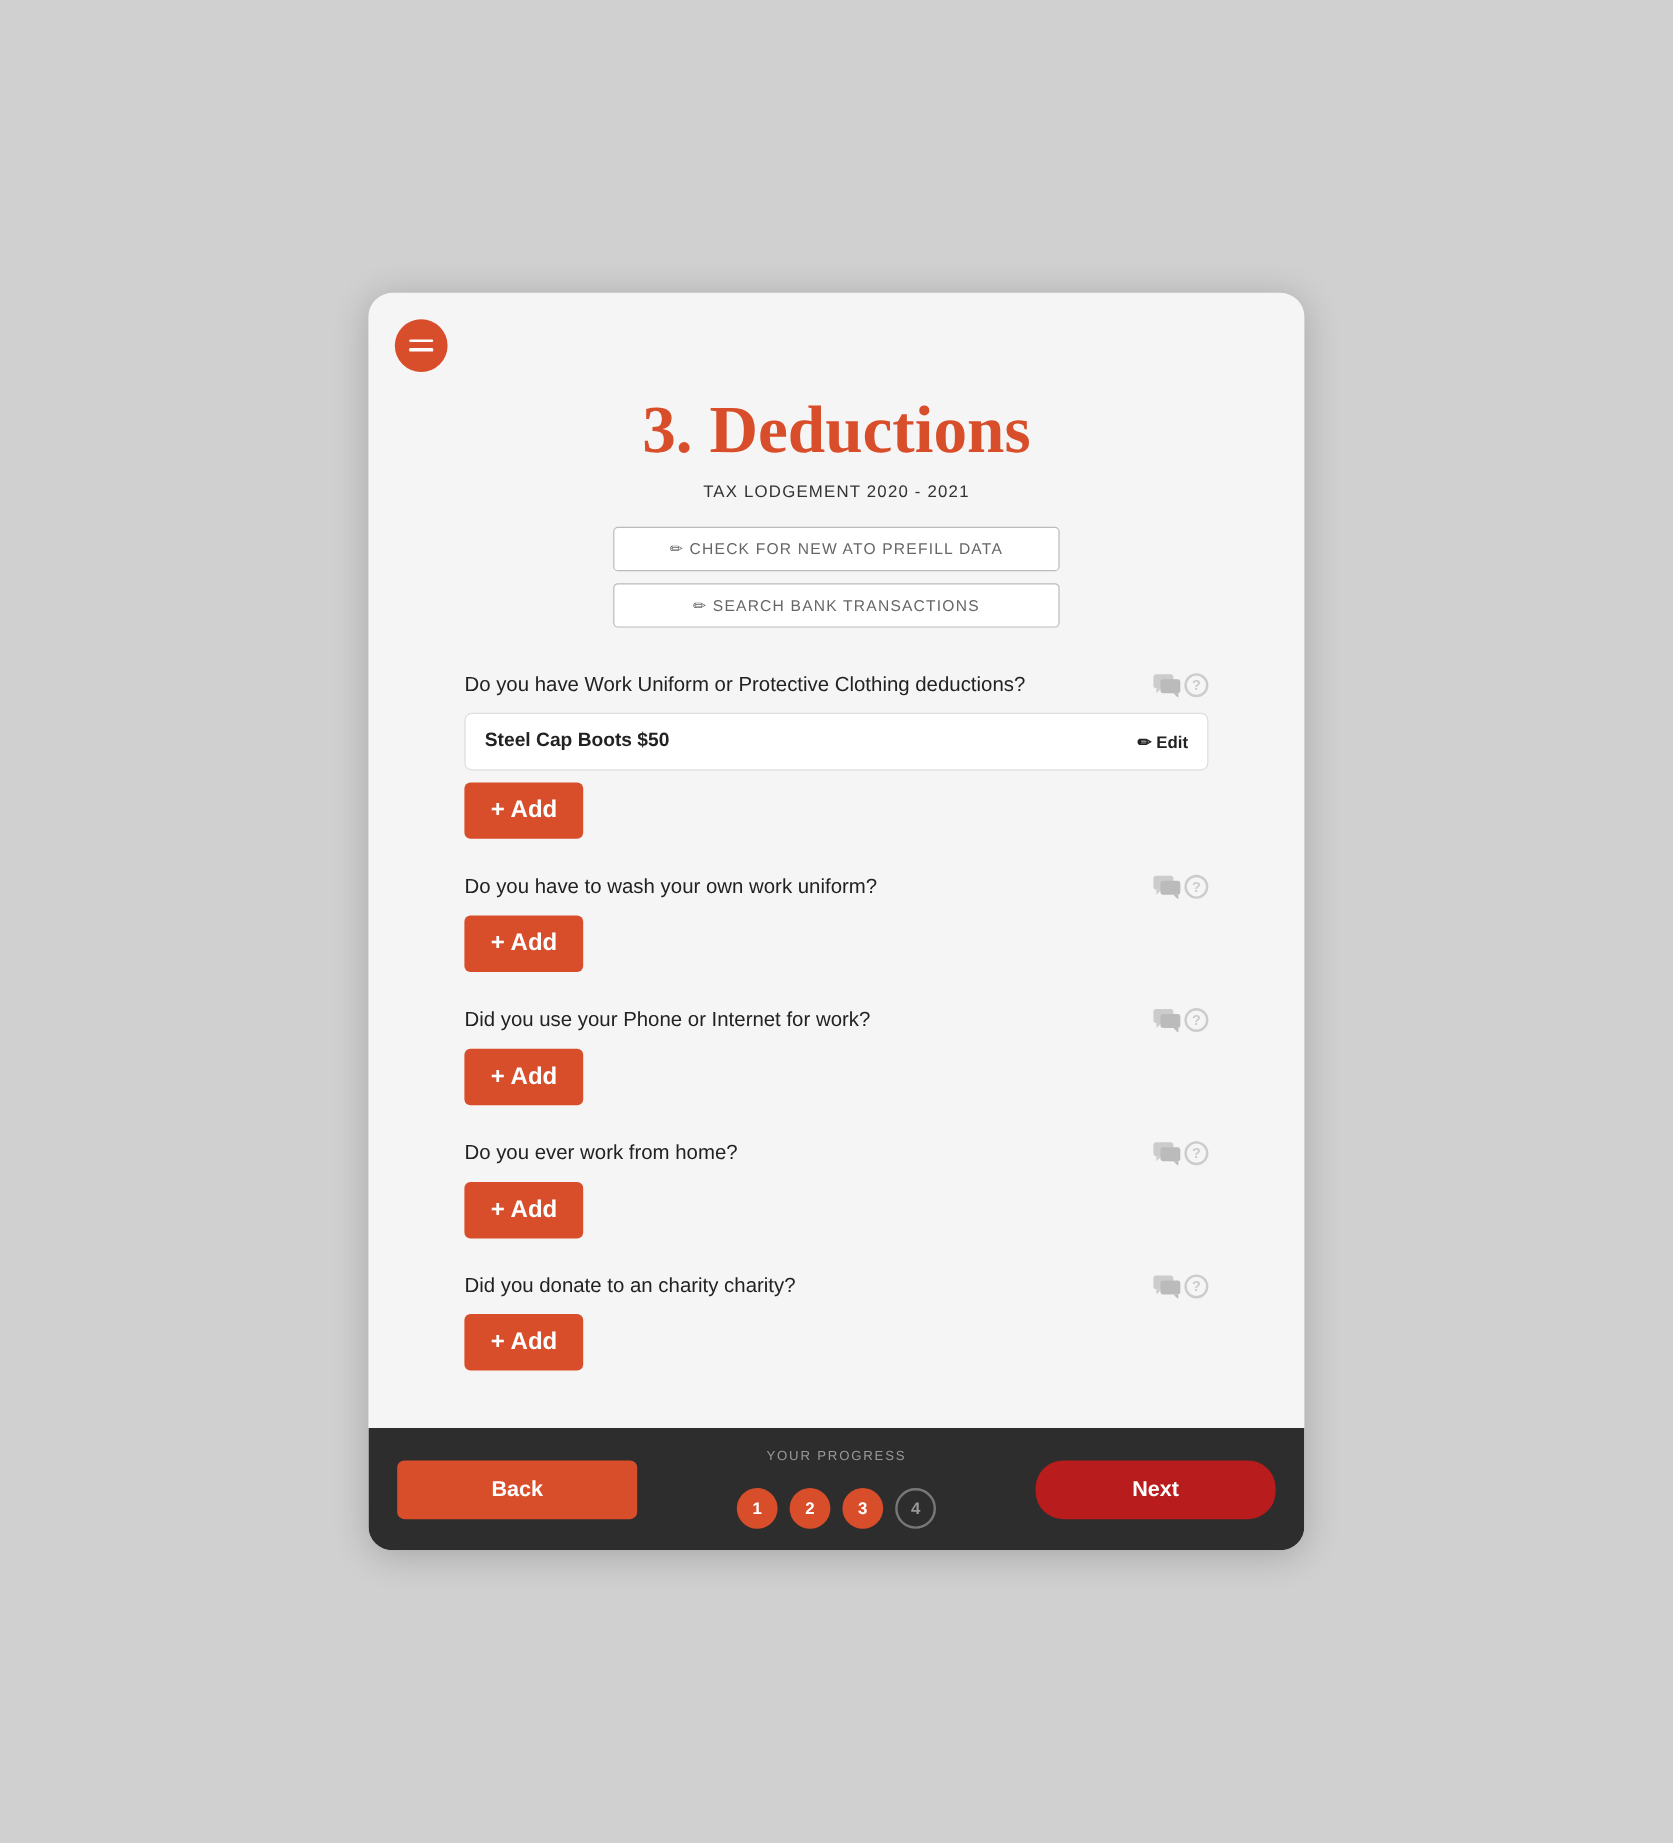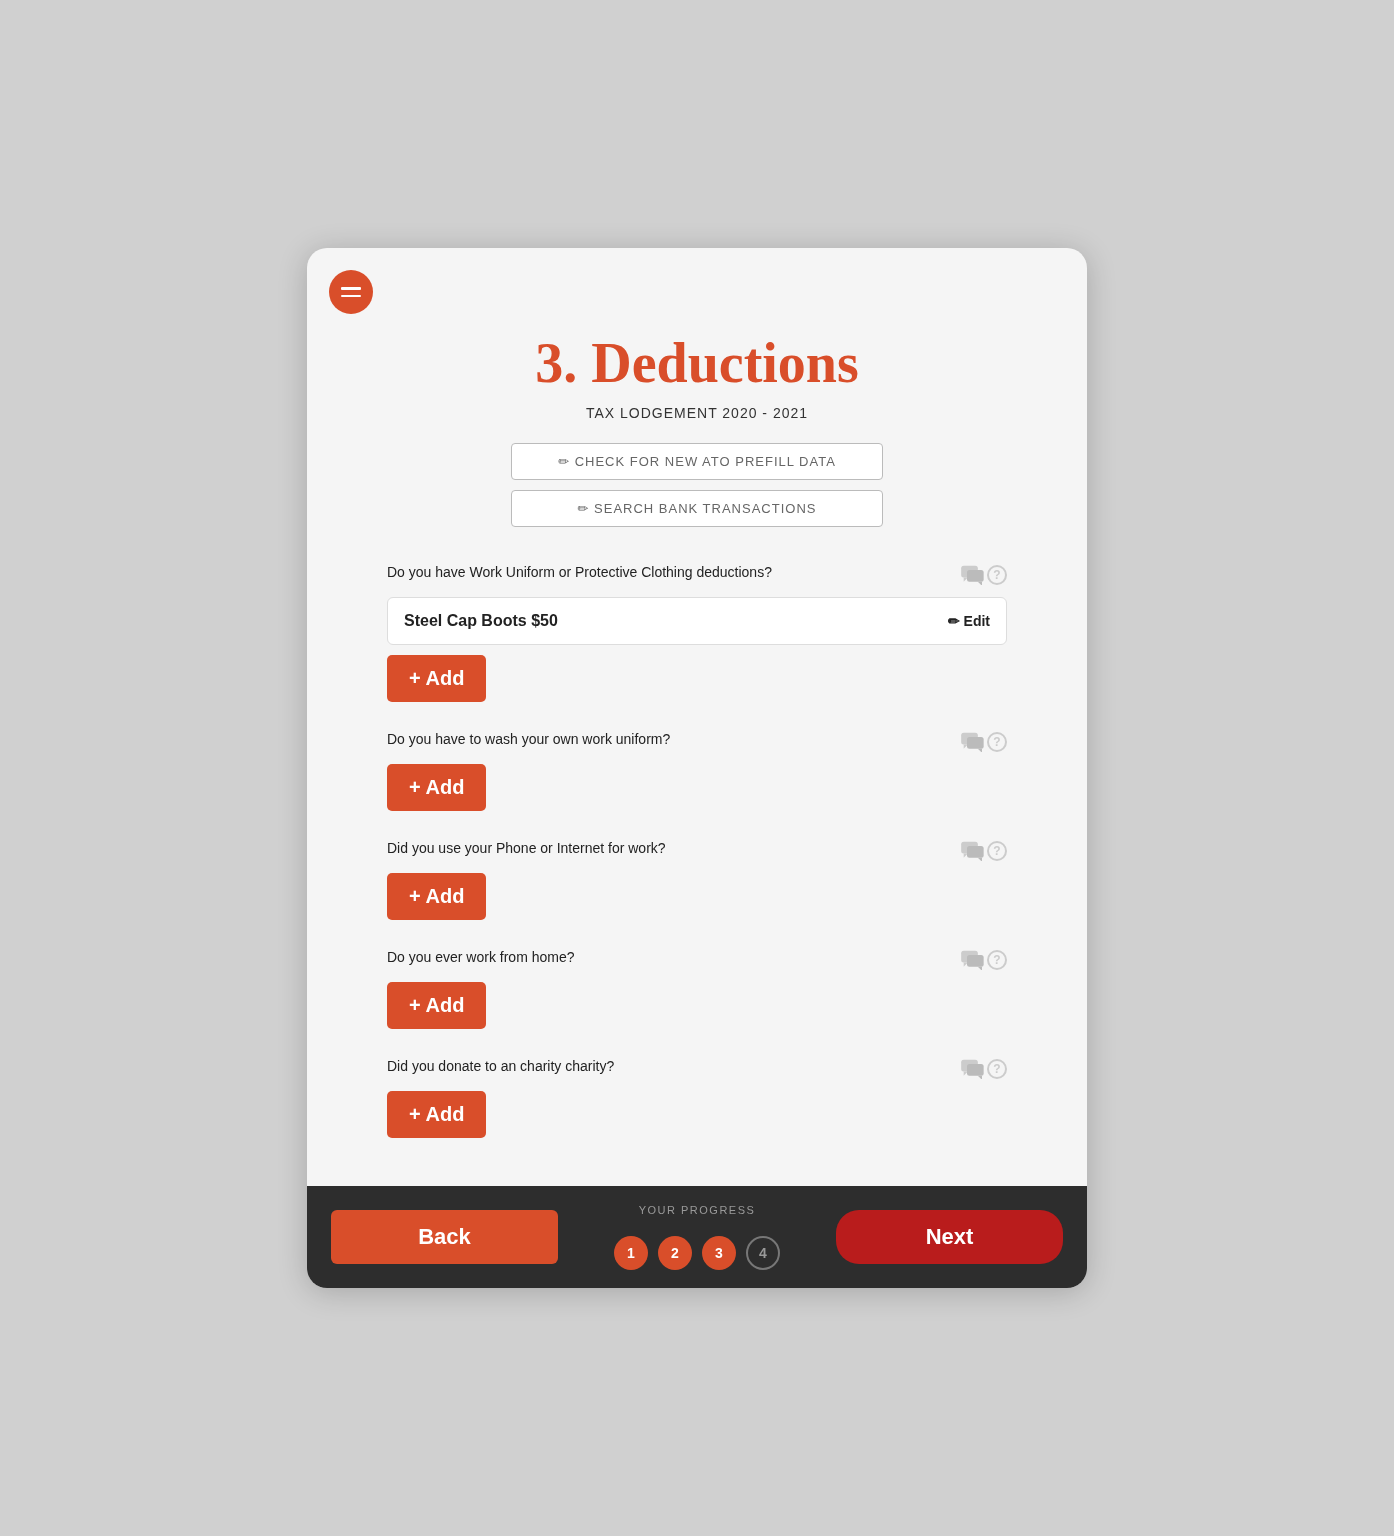--- a/index.html
+++ b/index.html
@@ -112,21 +112,21 @@
     }
 
     .question-header {
       display: flex;
       align-items: flex-start;
       justify-content: space-between;
       margin-bottom: 12px;
     }
 
     .question-text {
-      font-size: 14px;
+      font-size: 17px;
       color: #222;
       font-family: Arial, sans-serif;
       flex: 1;
       line-height: 1.4;
     }
 
     .help-icon {
       display: flex;
       align-items: center;
       gap: 3px;
@@ -209,22 +209,22 @@
       align-items: center;
       justify-content: space-between;
       flex-shrink: 0;
     }
 
     .footer-back-btn,
     .footer-next-btn {
       border: none;
       border-radius: 6px;
       padding: 14px 0;
-      width: 227px;
-      font-size: 22px;
+      width: 200px;
+      font-size: 18px;
       font-weight: 700;
       cursor: pointer;
       font-family: Arial, sans-serif;
     }
     .footer-back-btn {
       background: #d94e2a;
       color: white;
     }
     .footer-next-btn {
       background: #b91c1c;

